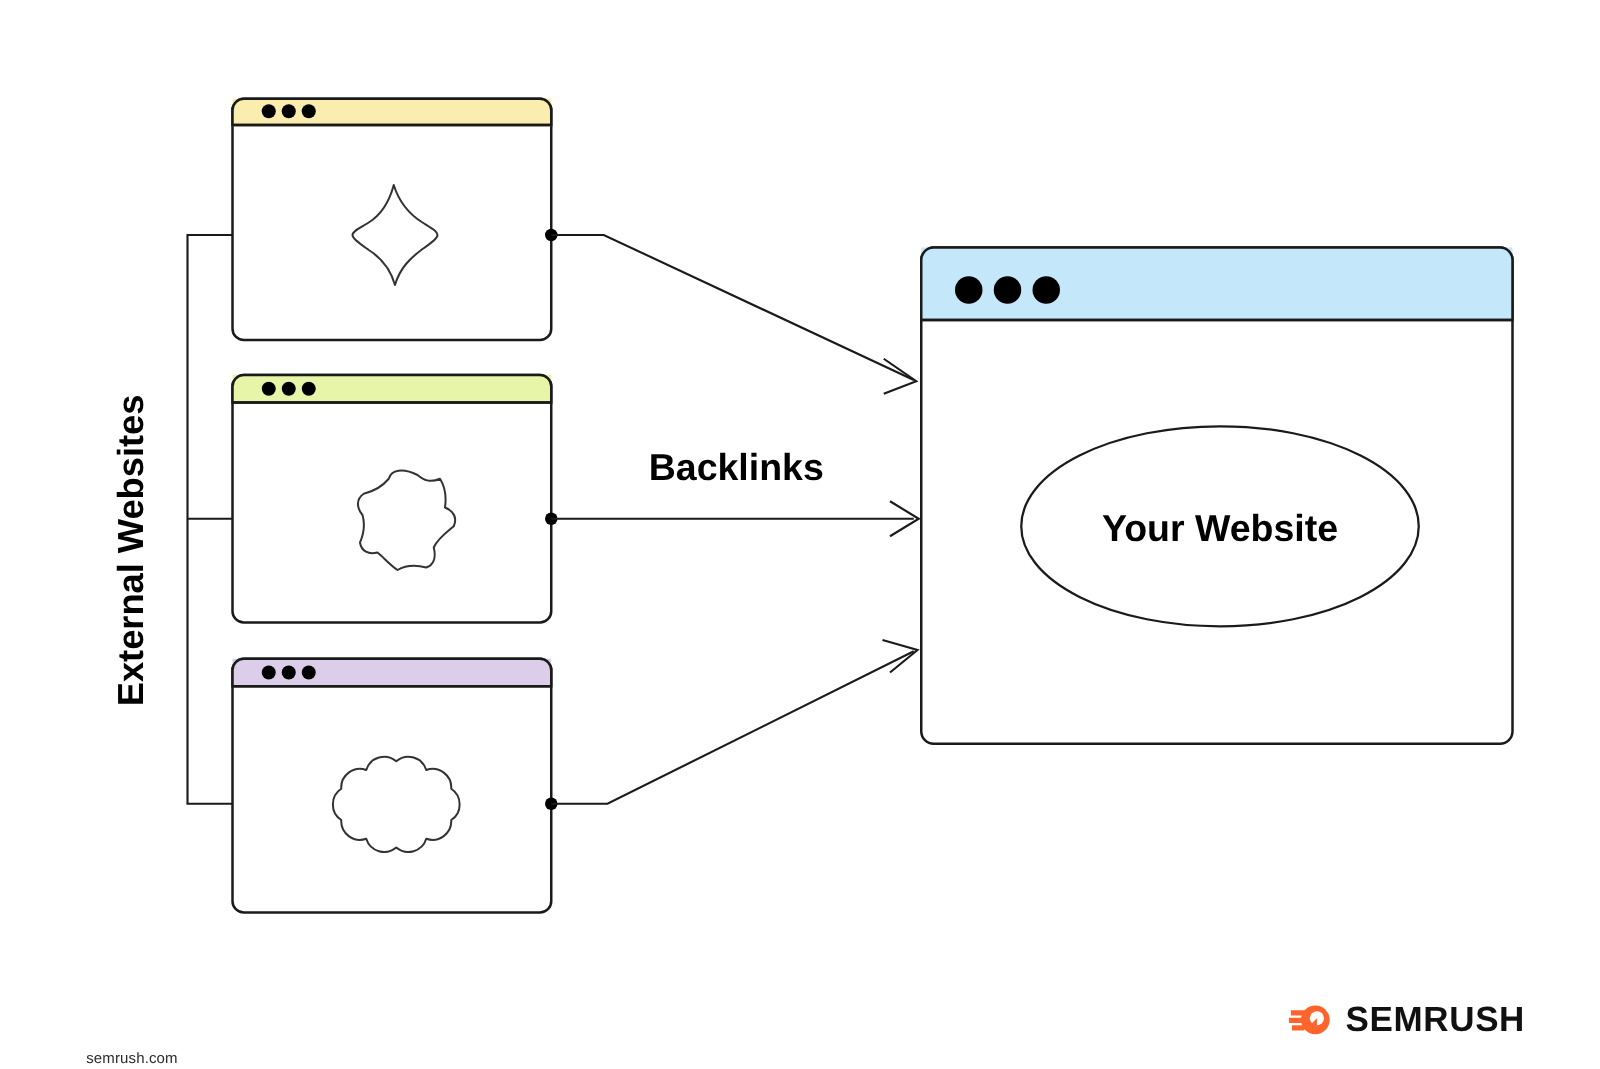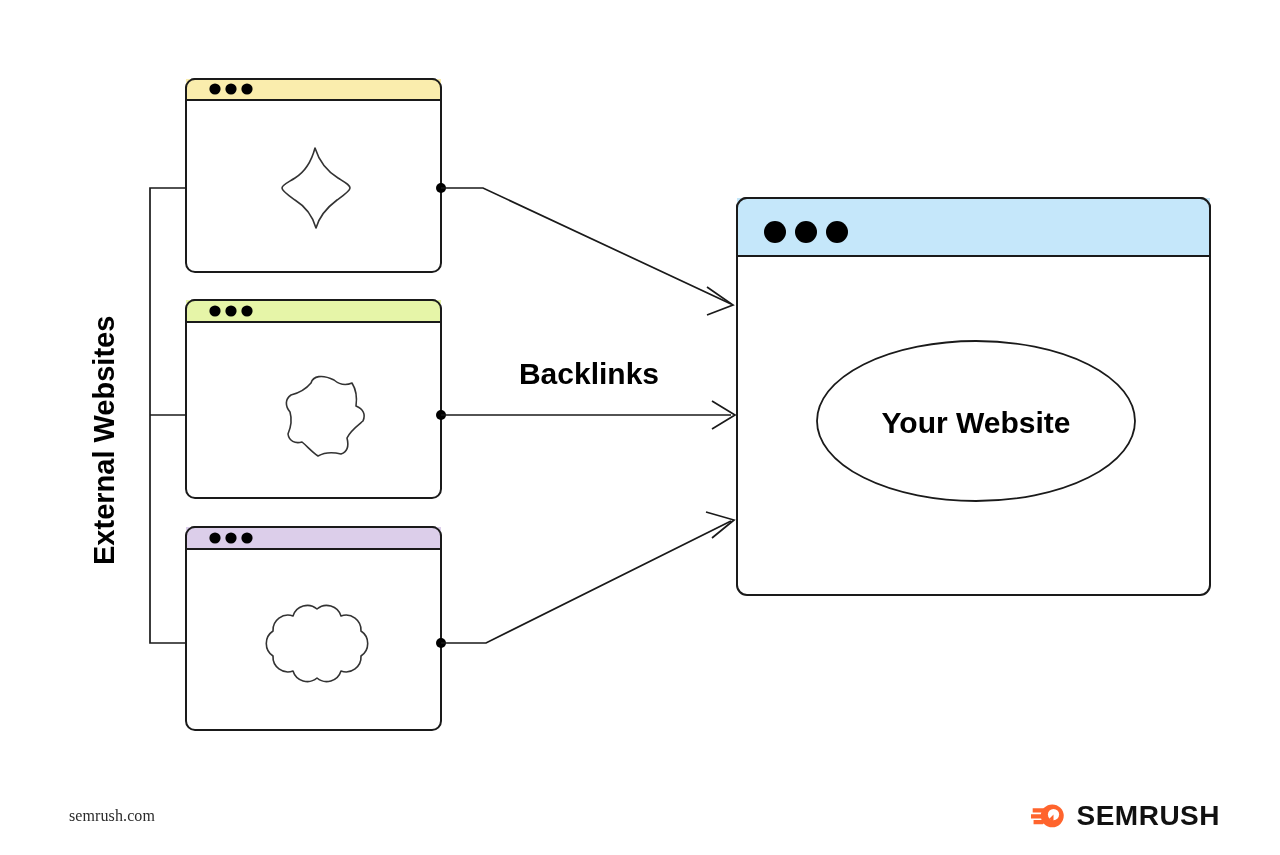--- a/index.html
+++ b/index.html
@@ -82,23 +82,23 @@
   }
   .label-vertical {
     font-family: "Liberation Sans", sans-serif;
     font-size: 29px;
     font-weight: 700;
     fill: #000000;
   }
   .footer-url {
     position: absolute;
     left: 69px;
-    top: 807px;
-    font-family: Liberation Serif, serif;
-    font-size: 16px;
+    top: 839px;
+    font-family: Liberation Sans, sans-serif;
+    font-size: 12px;
     color: #2b2b2b;
     letter-spacing: 0.1px;
     white-space: nowrap;
   }
   .brand {
     position: absolute;
     right: 60px;
     top: 800px;
     display: flex;
     align-items: flex-end;

